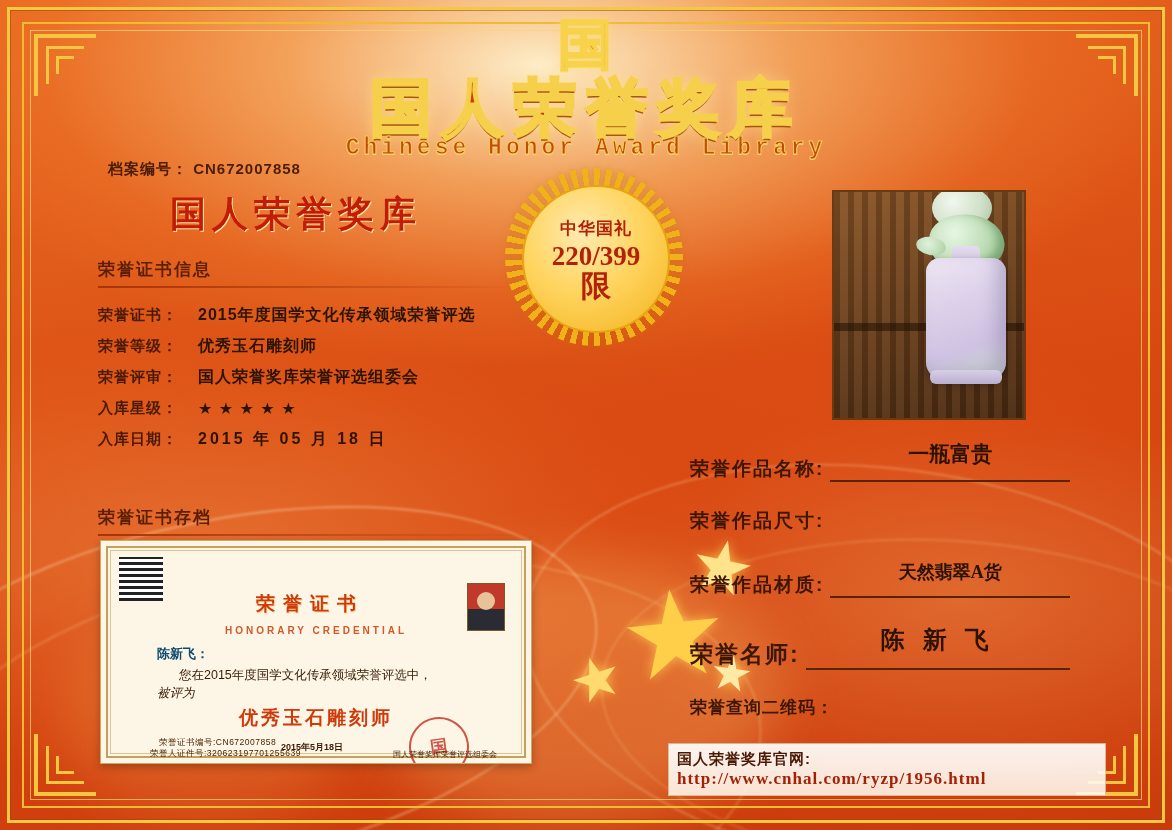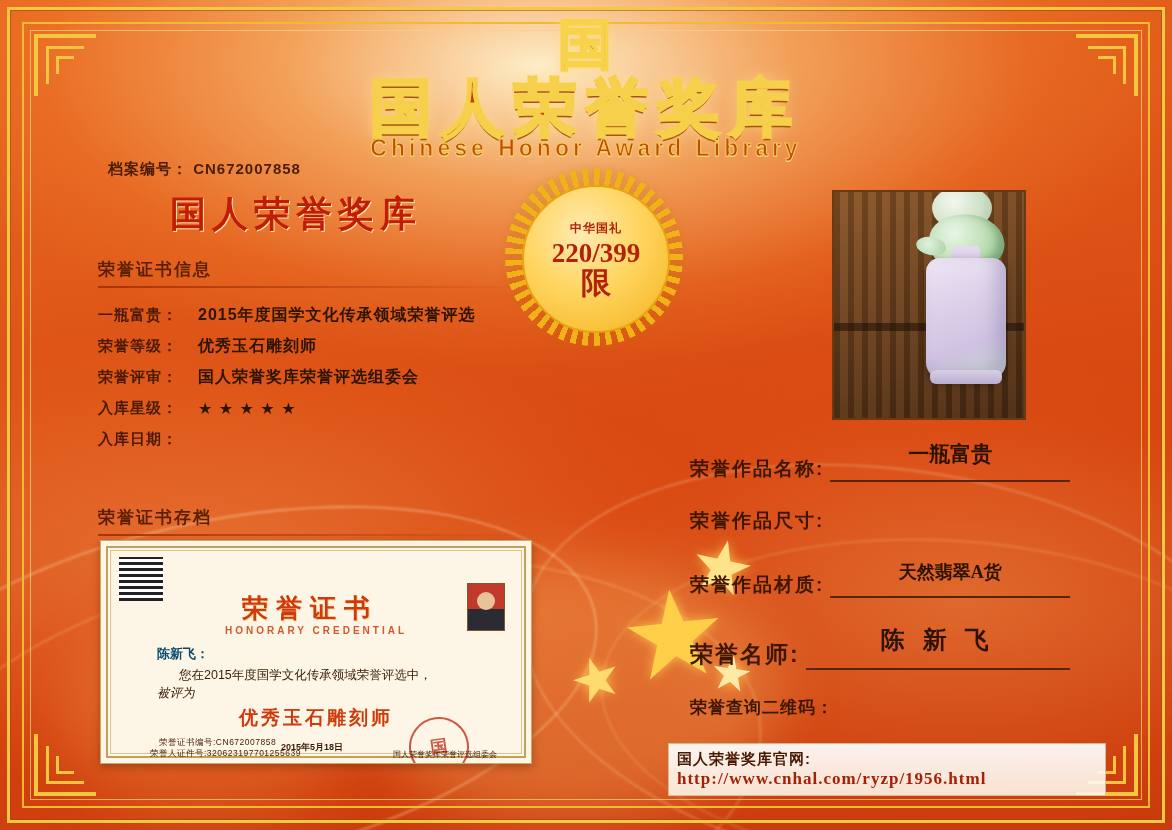--- a/index.html
+++ b/index.html
@@ -57,21 +57,21 @@
   .main-title{
     margin-top:4px;
     font-family:"Liberation Serif","DejaVu Serif",serif;
     font-size:62px;font-weight:bold;letter-spacing:10px;
     color:#cf3a06;
     -webkit-text-stroke:3px #f6cf4b;
     text-shadow:0 3px 0 #a7560c, 0 0 16px rgba(255,225,140,.85);
     line-height:1.05;
   }
   .sub-title{
-    font-family:Liberation Sans, sans-serif;
+    font-family:Liberation Mono, monospace;
     font-size:23px;font-weight:bold;letter-spacing:4px;
     color:#c24a11;-webkit-text-stroke:1px #f3cc55;
     text-shadow:0 1px 0 #fbe48a;
     margin-top:-6px;
   }
 
   
   .archive-no{position:absolute;left:108px;top:160px;font-size:15px;font-weight:bold;color:#4b1c06;letter-spacing:1px;}
   .archive-no b{font-weight:bold;}
   .org-name{position:absolute;left:170px;top:190px;font-family:"Liberation Serif","DejaVu Serif",serif;
@@ -95,21 +95,21 @@
 
   
   .burst{position:absolute;left:505px;top:168px;width:178px;height:178px;}
   .burst .ray{position:absolute;left:0;top:0;width:178px;height:178px;border-radius:50%;
     background:
       repeating-conic-gradient(from 0deg,#f0b218 0deg 4deg,rgba(240,178,24,0) 4deg 8deg);
     filter:drop-shadow(0 0 3px rgba(190,120,10,.5));}
   .burst .disc{position:absolute;left:17px;top:17px;width:144px;height:144px;border-radius:50%;
     background:radial-gradient(circle at 40% 32%,#ffeab0 0%,#ffd560 45%,#f3b11c 100%);
     border:2px solid #e8a411;display:flex;flex-direction:column;align-items:center;justify-content:center;}
-  .burst .l1{font-size:12px;font-weight:bold;color:#b3210a;letter-spacing:1px;font-family:"Liberation Serif",serif;}
+  .burst .l1{font-size:17px;font-weight:bold;color:#b3210a;letter-spacing:1px;font-family:"Liberation Serif",serif;}
   .burst .l2{font-size:27px;font-weight:bold;color:#b3210a;font-family:"Liberation Serif",serif;margin-top:1px;}
   .burst .l3{font-size:30px;font-weight:bold;color:#b3210a;font-family:"Liberation Serif",serif;line-height:1;margin-top:-1px;}
 
   
   .photo{position:absolute;left:832px;top:190px;width:190px;height:226px;border:2px solid #6a3a12;
     background:linear-gradient(135deg,#7a4a22 0%,#5d3415 40%,#4a2810 100%);overflow:hidden;}
   .photo .bgwood{position:absolute;inset:0;background:
       repeating-linear-gradient(90deg,rgba(0,0,0,.18) 0 6px,rgba(255,255,255,.04) 6px 14px),
       linear-gradient(160deg,#8a5526,#4b2a11);}
   .photo .shelf{position:absolute;left:0;right:0;top:58%;height:8px;background:rgba(30,14,4,.55);}
@@ -151,21 +151,21 @@
 
   
   .cert{position:absolute;left:100px;top:540px;width:430px;height:222px;background:#fdf6e6;
     border:1px solid #c9a86a;box-shadow:0 3px 8px rgba(60,20,0,.35);overflow:hidden;}
   .cert .cborder{position:absolute;inset:5px;border:2px solid #c3a05e;}
   .cert .cborder2{position:absolute;inset:9px;border:1px solid #ddc58c;}
   .cert-qr{position:absolute;left:18px;top:16px;width:44px;height:44px;background:
      repeating-linear-gradient(0deg,#222 0 3px,#fff 3px 6px),
      repeating-linear-gradient(90deg,#222 0 3px,rgba(255,255,255,0) 3px 6px);}
   .cert-title{position:absolute;left:0;right:12px;top:50px;text-align:center;
-    font-family:"Liberation Serif",serif;font-size:26px;font-weight:bold;color:#cf3a0b;letter-spacing:8px;
+    font-family:"Liberation Serif",serif;font-size:19px;font-weight:bold;color:#cf3a0b;letter-spacing:8px;
     text-shadow:1px 1px 0 #f6d79b;}
   .cert-sub{position:absolute;left:0;right:0;top:84px;text-align:center;font-size:10px;font-weight:bold;
     color:#cf5a2b;letter-spacing:3px;}
   .cert-photo{position:absolute;right:26px;top:42px;width:36px;height:46px;border:1px solid #7a5a2a;
     background:linear-gradient(180deg,#c0392b 0 55%,#2b2b33 55% 100%);}
   .cert-photo:after{content:"";position:absolute;left:9px;top:8px;width:18px;height:18px;border-radius:50%;
     background:#e8c39a;}
   .cert-name{position:absolute;left:56px;top:104px;font-size:13px;font-weight:bold;color:#0c4a6e;}
   .cert-body{position:absolute;left:78px;top:125px;right:30px;font-size:12.5px;color:#3a1a05;line-height:1.5;}
   .cert-body2{position:absolute;left:56px;top:144px;font-size:12.5px;color:#3a1a05;font-style:italic;}
@@ -249,37 +249,38 @@
 
   <div class="org-name">国人荣誉奖库</div>
 
   <div class="sec sec1">
     <div class="sec-t">荣誉证书信息</div>
     <div class="rule"></div>
   </div>
 
   <div class="info">
     <div class="row">
-      <div class="lbl">一瓶富贵：</div>
+      <div class="lbl">荣誉证书：</div>
       <div class="val">2015年度国学文化传承领域荣誉评选</div>
     </div>
     <div class="row">
       <div class="lbl">荣誉等级：</div>
       <div class="val">优秀玉石雕刻师</div>
     </div>
     <div class="row">
       <div class="lbl">荣誉评审：</div>
       <div class="val">国人荣誉奖库荣誉评选组委会</div>
     </div>
     <div class="row">
       <div class="lbl">入库星级：</div>
       <div class="val stars">★ ★ ★ ★ ★</div>
     </div>
     <div class="row date">
       <div class="lbl">入库日期：</div>
+      <div class="val">2015 年  05 月  18 日</div>
     </div>
   </div>
 
   <div class="burst">
     <div class="ray"></div>
     <div class="disc">
       <div class="l1">中华国礼</div>
       <div class="l2">220/399</div>
       <div class="l3">限</div>
     </div>

